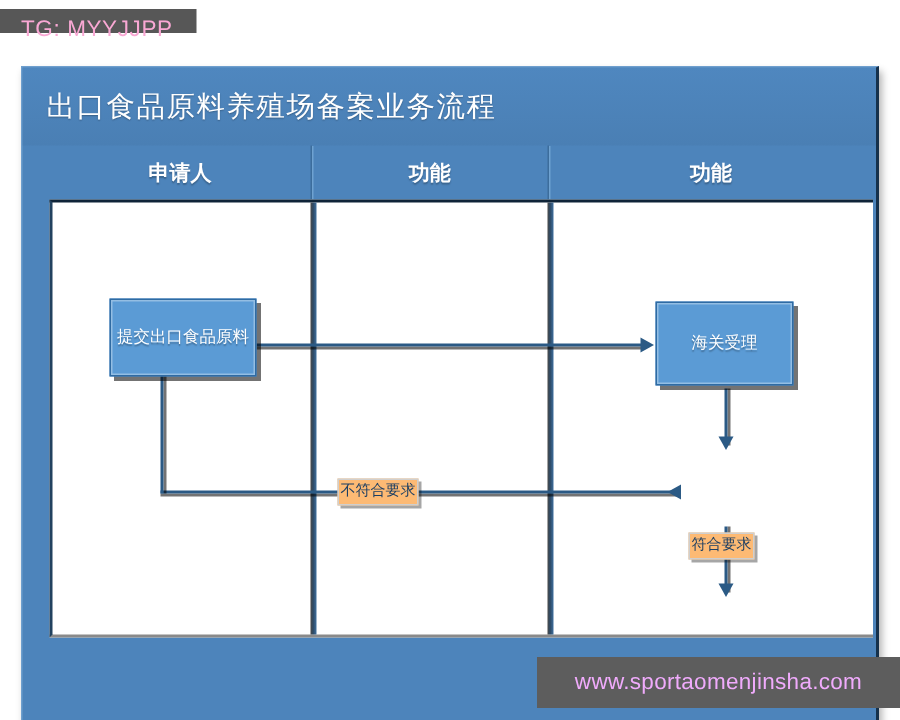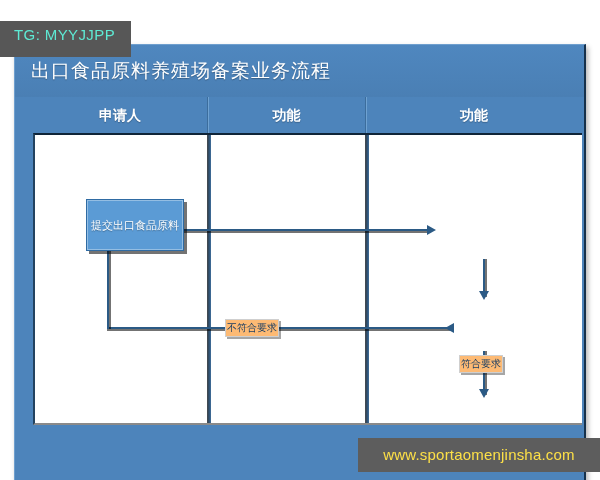--- a/index.html
+++ b/index.html
@@ -12,41 +12,41 @@
     height: 480px;
     position: relative;
     overflow: hidden;
     font-family: "Liberation Sans", "DejaVu Sans", sans-serif;
   }
 
   
   #tg-tag {
     position: absolute;
     left: 0;
-    top: 21px;
-    height: 36px;
+    top: 6px;
+    height: 16px;
     padding: 0 16px 0 14px;
     background: #575757;
-    color: #5eead4;
+    color: #f9a8d4;
     font-size: 15px;
     line-height: 28px;
     letter-spacing: 0.4px;
     white-space: nowrap;
     z-index: 40;
   }
 
   
   #watermark {
     position: absolute;
     left: 358px;
     top: 438px;
     width: 242px;
     height: 34px;
     background: #5d5d5d;
-    color: #fde047;
+    color: #f0abfc;
     font-size: 15px;
     line-height: 34px;
     text-align: center;
     letter-spacing: 0.2px;
     white-space: nowrap;
     z-index: 40;
   }
 
   
   #diagram {
@@ -262,23 +262,24 @@
     <div class="arrow arrow-down" style="left:444px; top:254px;"></div>
 
     <div class="conn-h" style="left:72px; top:192px; width:346px;"></div>
     <div class="arrow arrow-left" style="left:410px; top:188px;"></div>
     <div class="conn-v" style="left:72px; top:74px; height:120px;"></div>
     <div class="arrow arrow-up" style="left:68px; top:66px;"></div>
 
     <div class="edge-label" style="left:190px; top:184px;">不符合要求</div>
     <div class="edge-label" style="left:424px; top:220px;">符合要求</div>
 
-    <div class="node node-rect" style="left:38px; top:64px; width:98px; height:52px; flex-direction:column;margin-left:13px;">
+    <div class="node node-rect" style="left:38px; top:64px; width:98px; height:52px; flex-direction:column;">
       <span>提交出口食品原料</span>
     </div>
 
+    <div class="node node-rect" style="left:402px; top:66px; width:92px; height:56px;">海关受理</div>
 
 
 
   </div>
 </div>
 
 <div id="watermark">www.sportaomenjinsha.com</div>
 
 </body></html>

